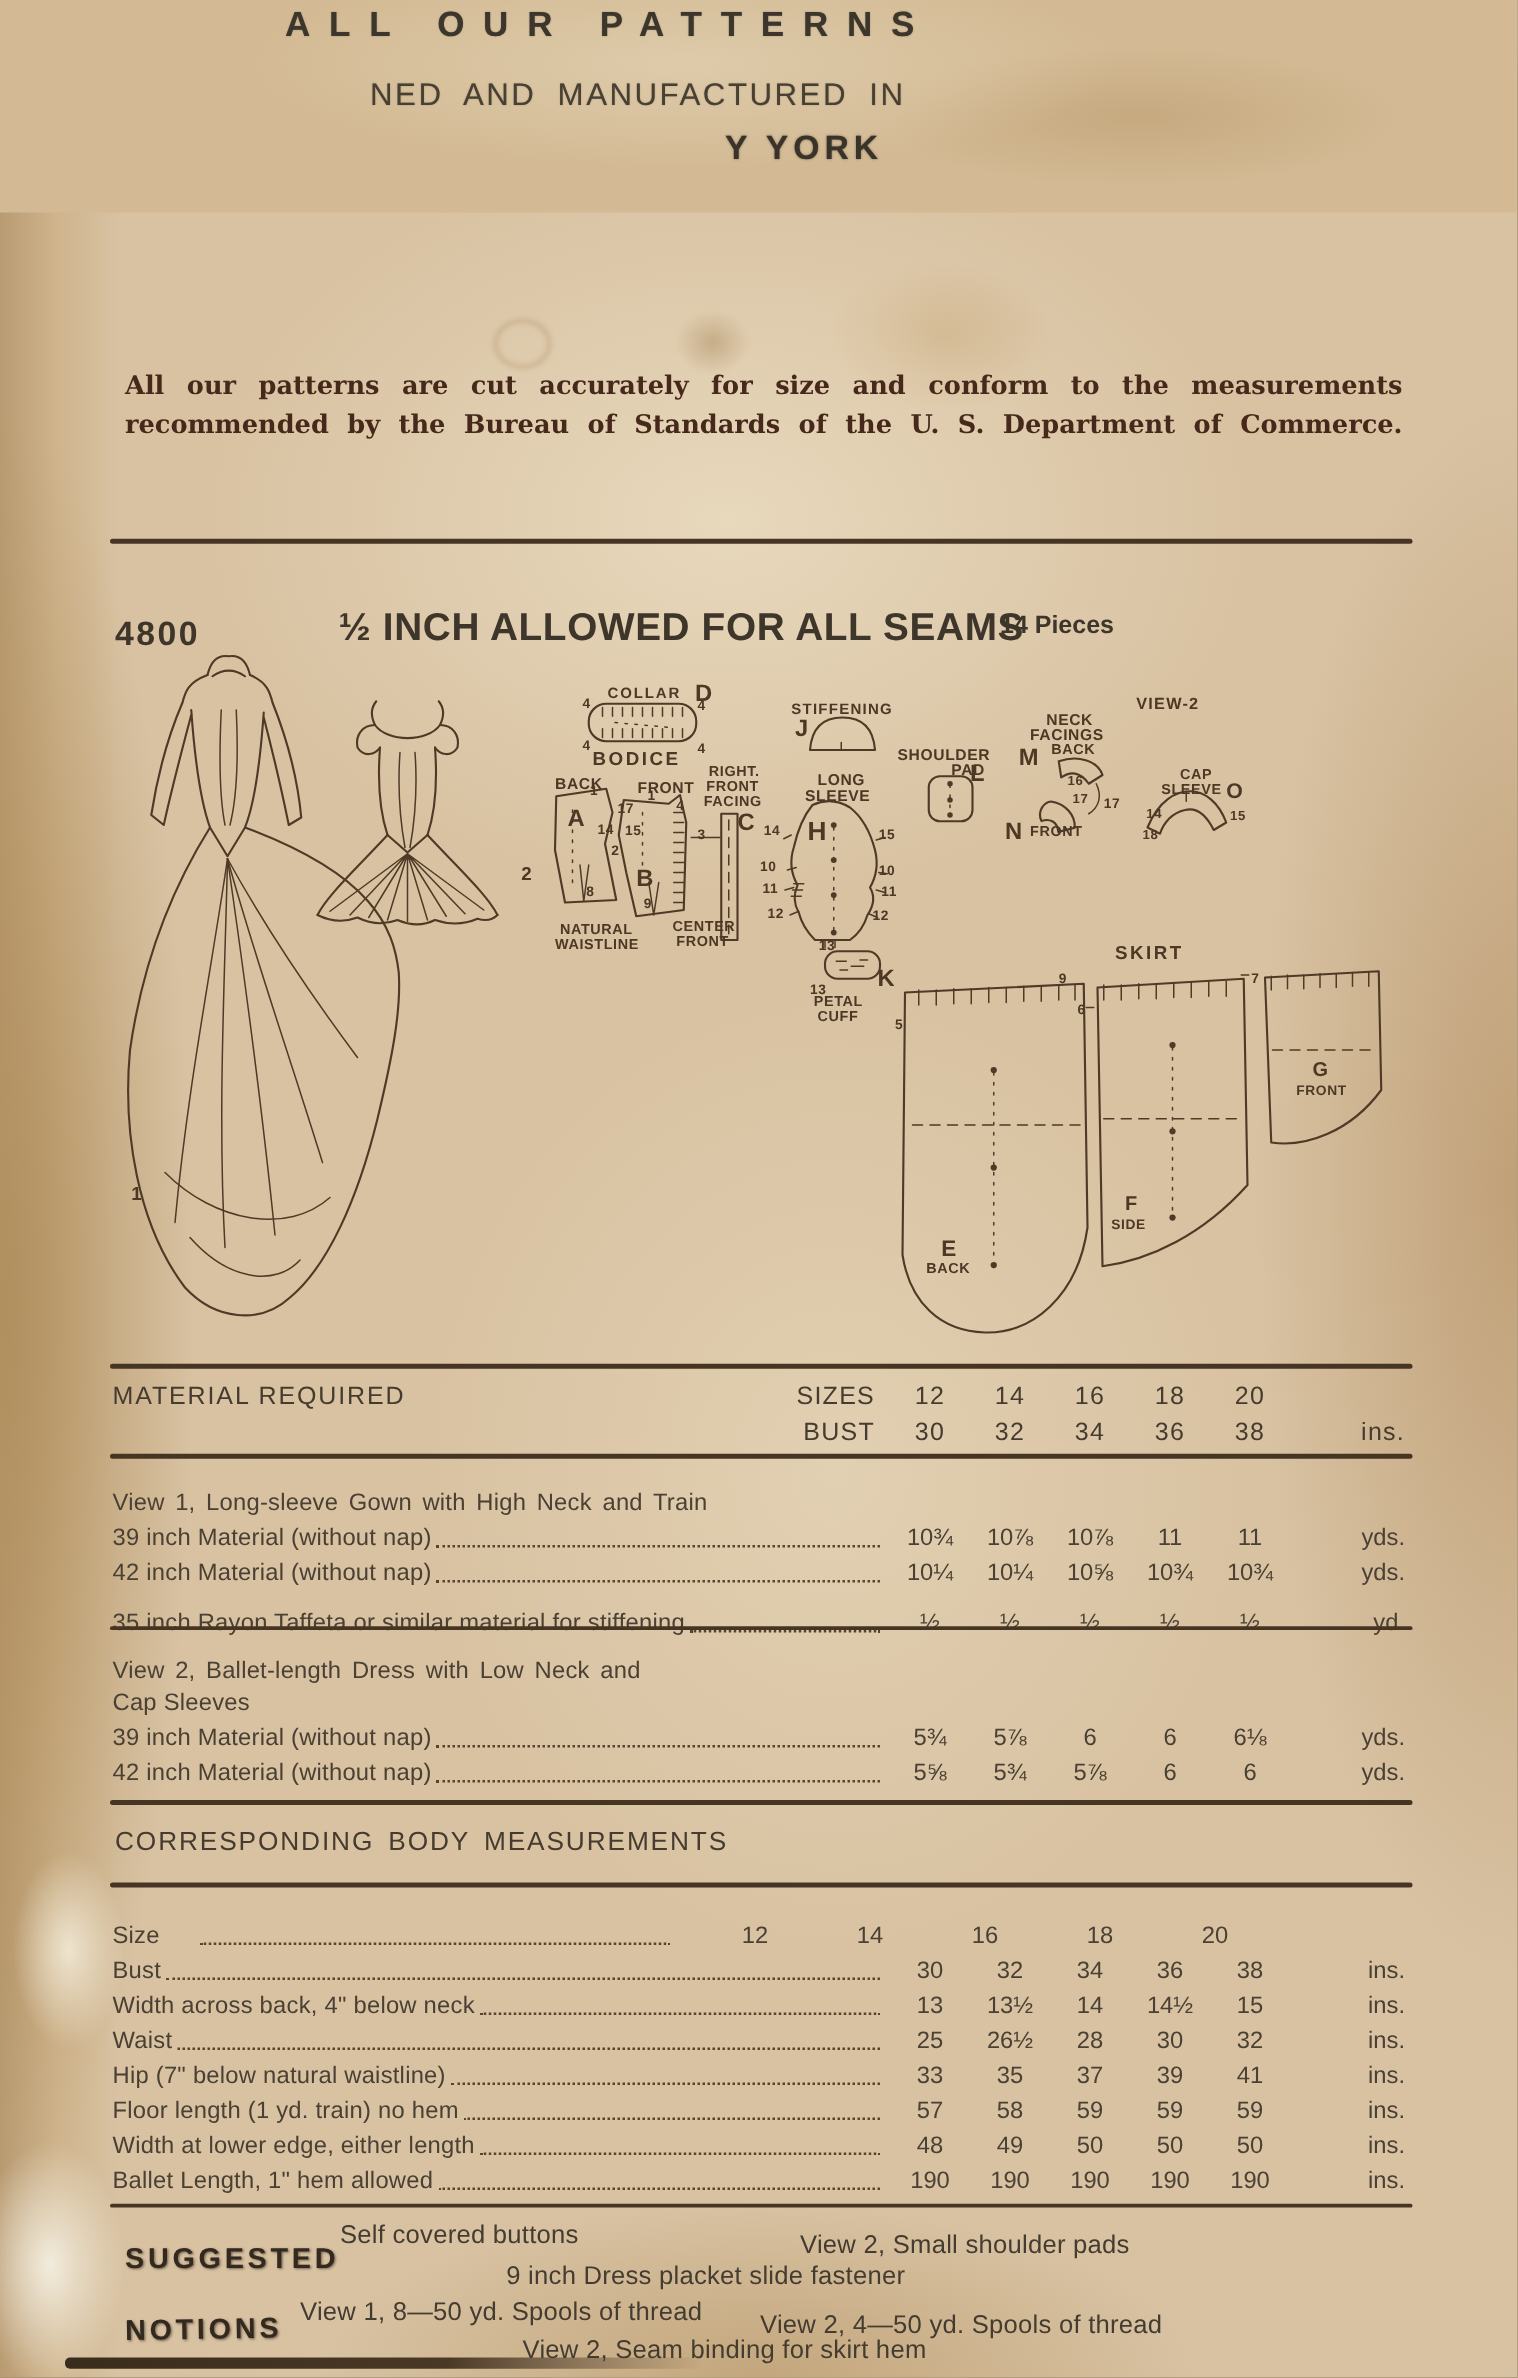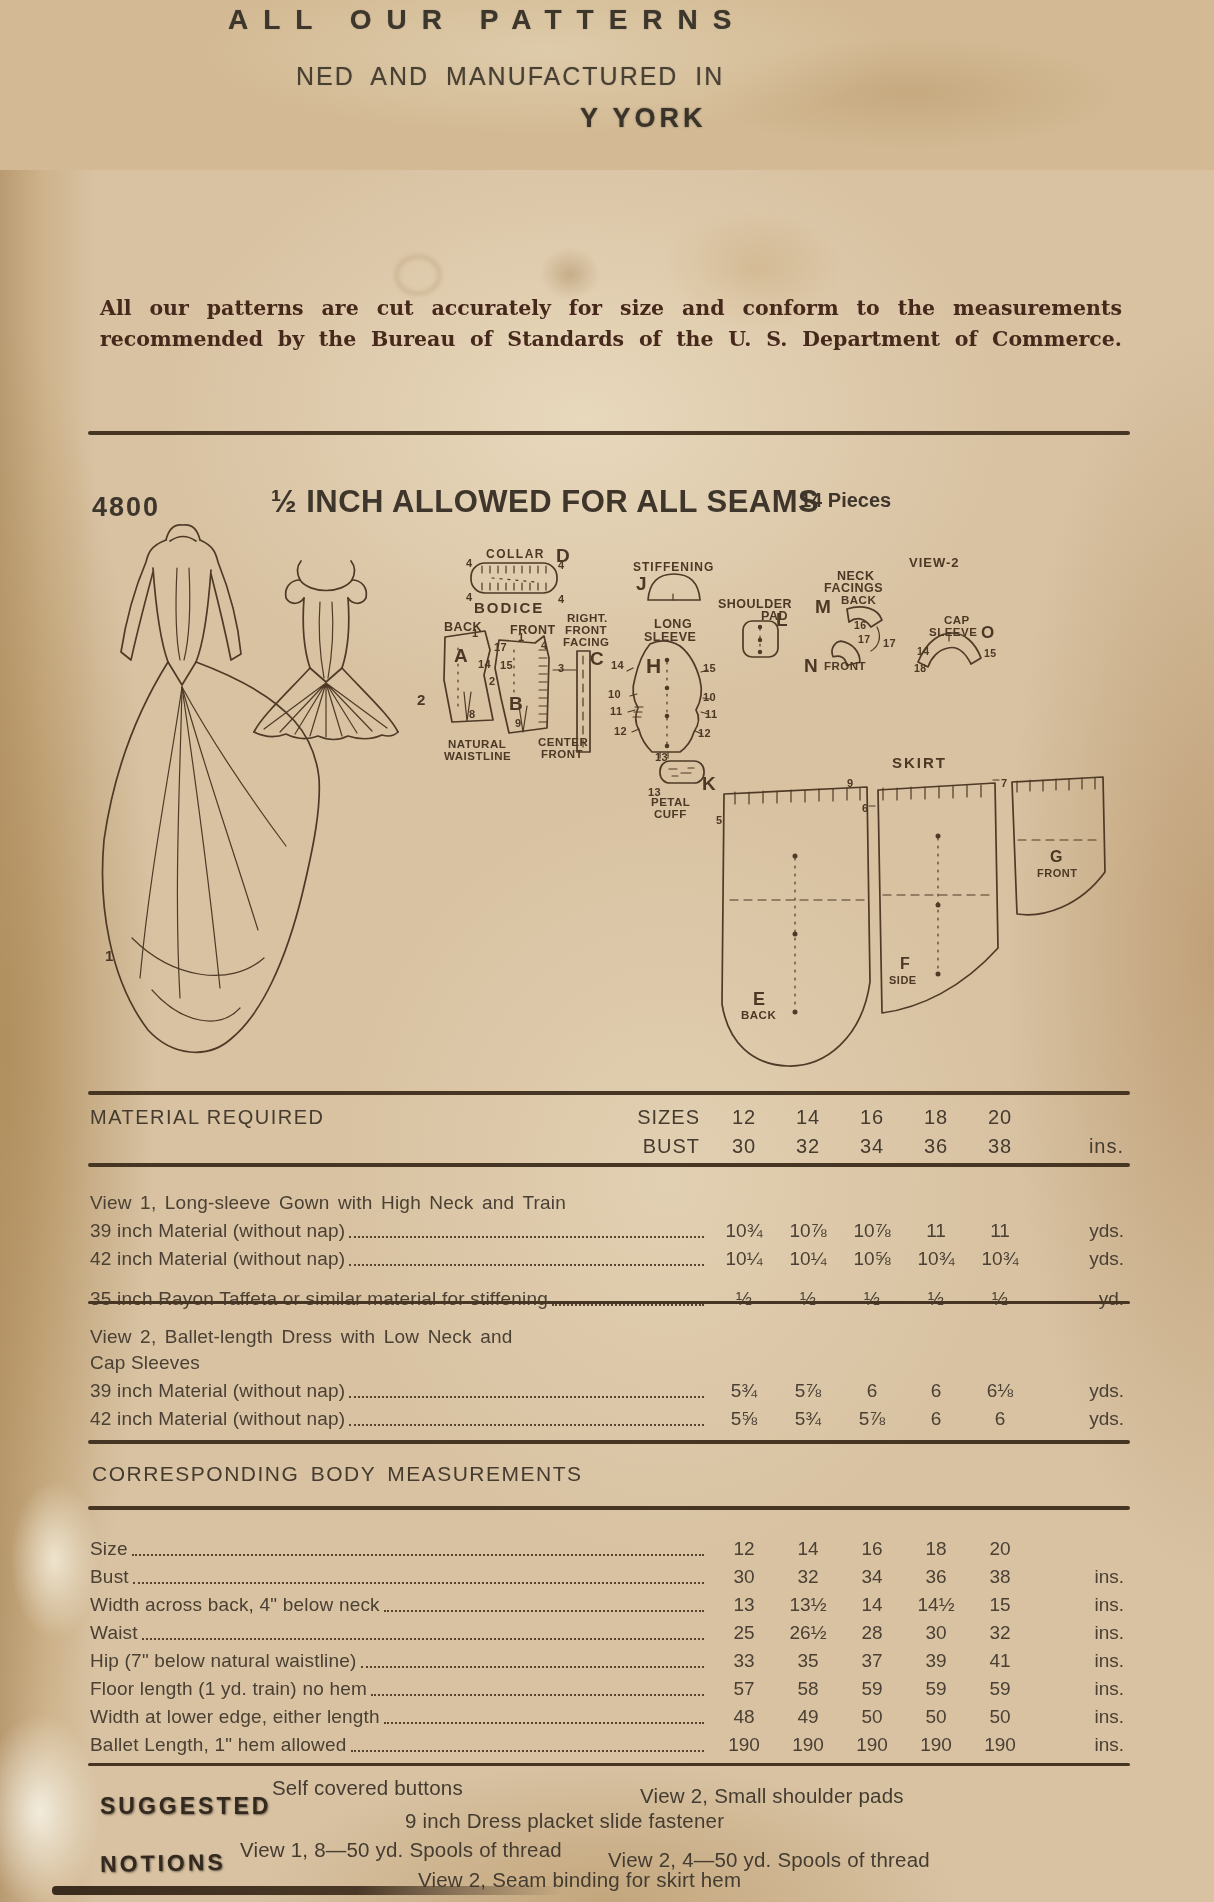--- a/index.html
+++ b/index.html
@@ -397,21 +397,21 @@
     <span class="tval">5⅞</span>
     <span class="tval">6</span>
     <span class="tval">6</span>
     <span class="tunit">yds.</span>
   </div>
   <div class="rule" style="left:88px;top:1440px;width:1042px;height:4px;"></div>
 
   <div class="sect-title" style="top:1462px;">CORRESPONDING BODY MEASUREMENTS</div>
   <div class="rule" style="left:88px;top:1506px;width:1042px;height:4px;"></div>
 
-  <div class="trow" style="top:1534px;">
+  <div class="trow" style="top:1534px;gap:28px;">
     <span class="tlabel">Size</span>
       <span class="leader"></span>
     <span class="tval">12</span>
     <span class="tval">14</span>
     <span class="tval">16</span>
     <span class="tval">18</span>
     <span class="tval">20</span>
     <span class="tunit"></span>
   </div>
   <div class="trow" style="top:1562px;">

